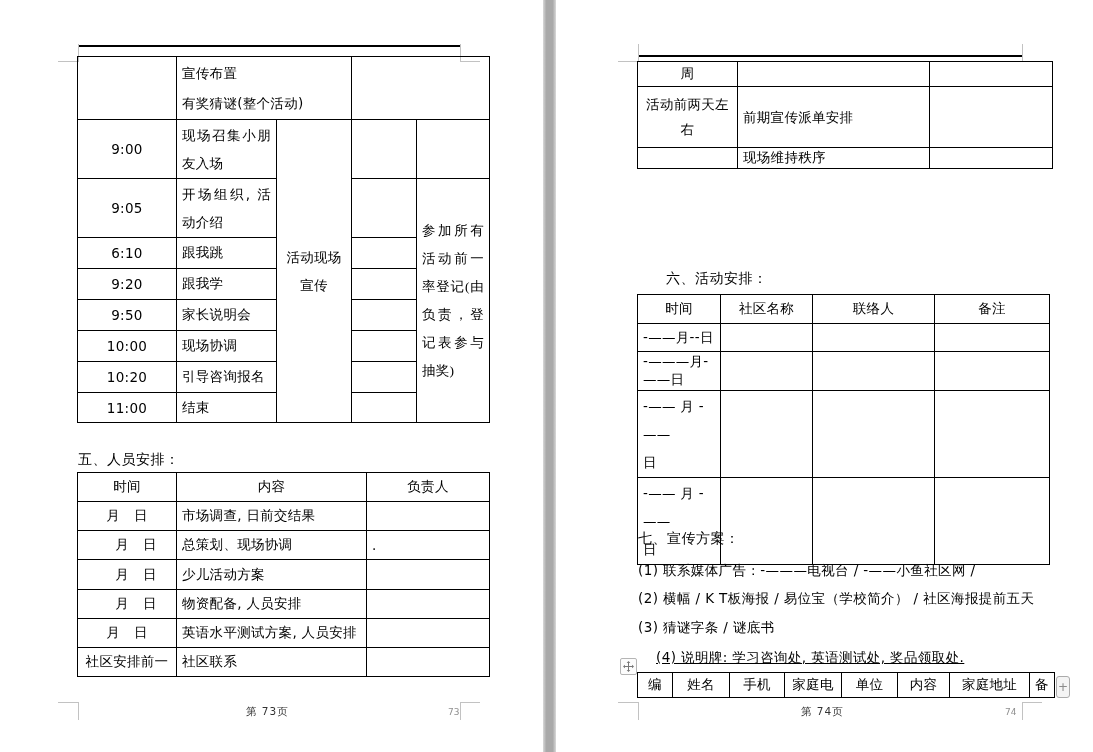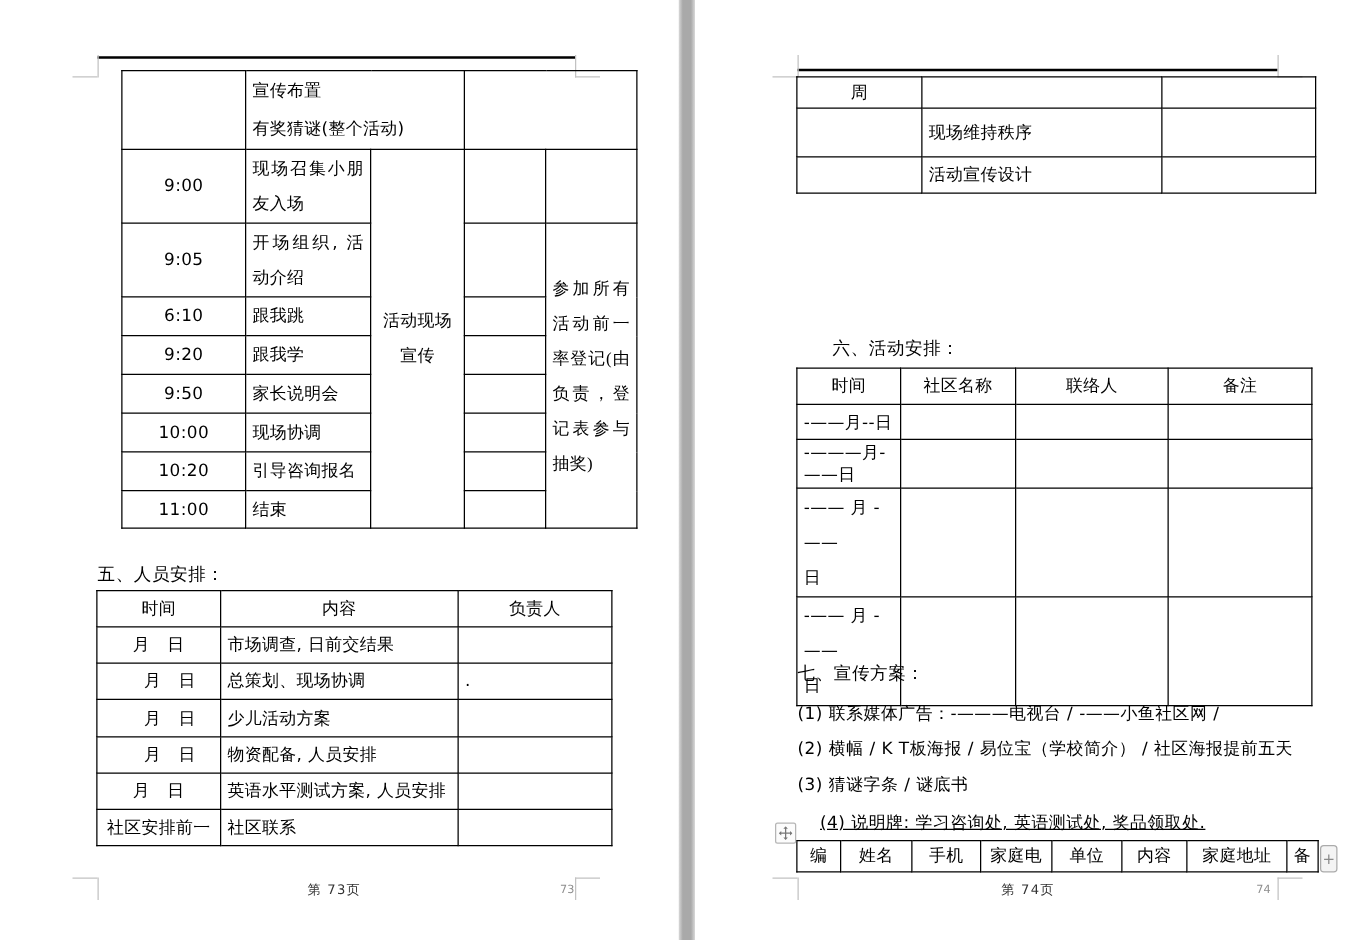--- a/index.html
+++ b/index.html
@@ -42,21 +42,21 @@
 
 <div class="crop" style="left:78px;top:44px;width:1px;height:18px;"></div>
 <div class="crop" style="left:58px;top:61px;width:20px;height:1px;"></div>
 <div class="crop" style="left:460px;top:44px;width:1px;height:18px;"></div>
 <div class="crop" style="left:460px;top:61px;width:20px;height:1px;"></div>
 <div class="crop" style="left:78px;top:702px;width:1px;height:18px;"></div>
 <div class="crop" style="left:58px;top:702px;width:20px;height:1px;"></div>
 <div class="crop" style="left:460px;top:702px;width:1px;height:18px;"></div>
 <div class="crop" style="left:460px;top:702px;width:20px;height:1px;"></div>
 
-<table class="doc-table" style="left:77px;top:56px;margin-left:20px;">
+<table class="doc-table" style="left:77px;top:56px;">
   <colgroup>
       <col style="width:99px">
       <col style="width:100px">
       <col style="width:75px">
       <col style="width:65px">
       <col style="width:73px">
     </colgroup>
   <tbody>
       <tr style="height:61px">
     <td class="c"></td>
@@ -176,28 +176,28 @@
       <col style="width:100px">
       <col style="width:192px">
       <col style="width:123px">
     </colgroup>
   <tbody>
       <tr style="height:25px">
     <td class="c">周</td>
     <td></td>
     <td></td>
   </tr>
-  <tr style="height:39px">
+  <tr style="height:61px">
+    <td class="c vtop">活动前两天左右</td>
+    <td class="l vtop">前期宣传派单安排</td>
+    <td></td>
+  </tr>
+  <tr style="height:21px">
     <td></td>
     <td class="l">现场维持秩序</td>
-    <td></td>
-  </tr>
-  <tr style="height:29px">
-    <td></td>
-    <td class="l">活动宣传设计</td>
     <td></td>
   </tr>
 </tbody>
   </table>
 
 <div class="heading" style="left:666px;top:270px;">六、活动安排：</div>
 
 <table class="doc-table" style="left:637px;top:294px;">
   <colgroup>
       <col style="width:83px">

